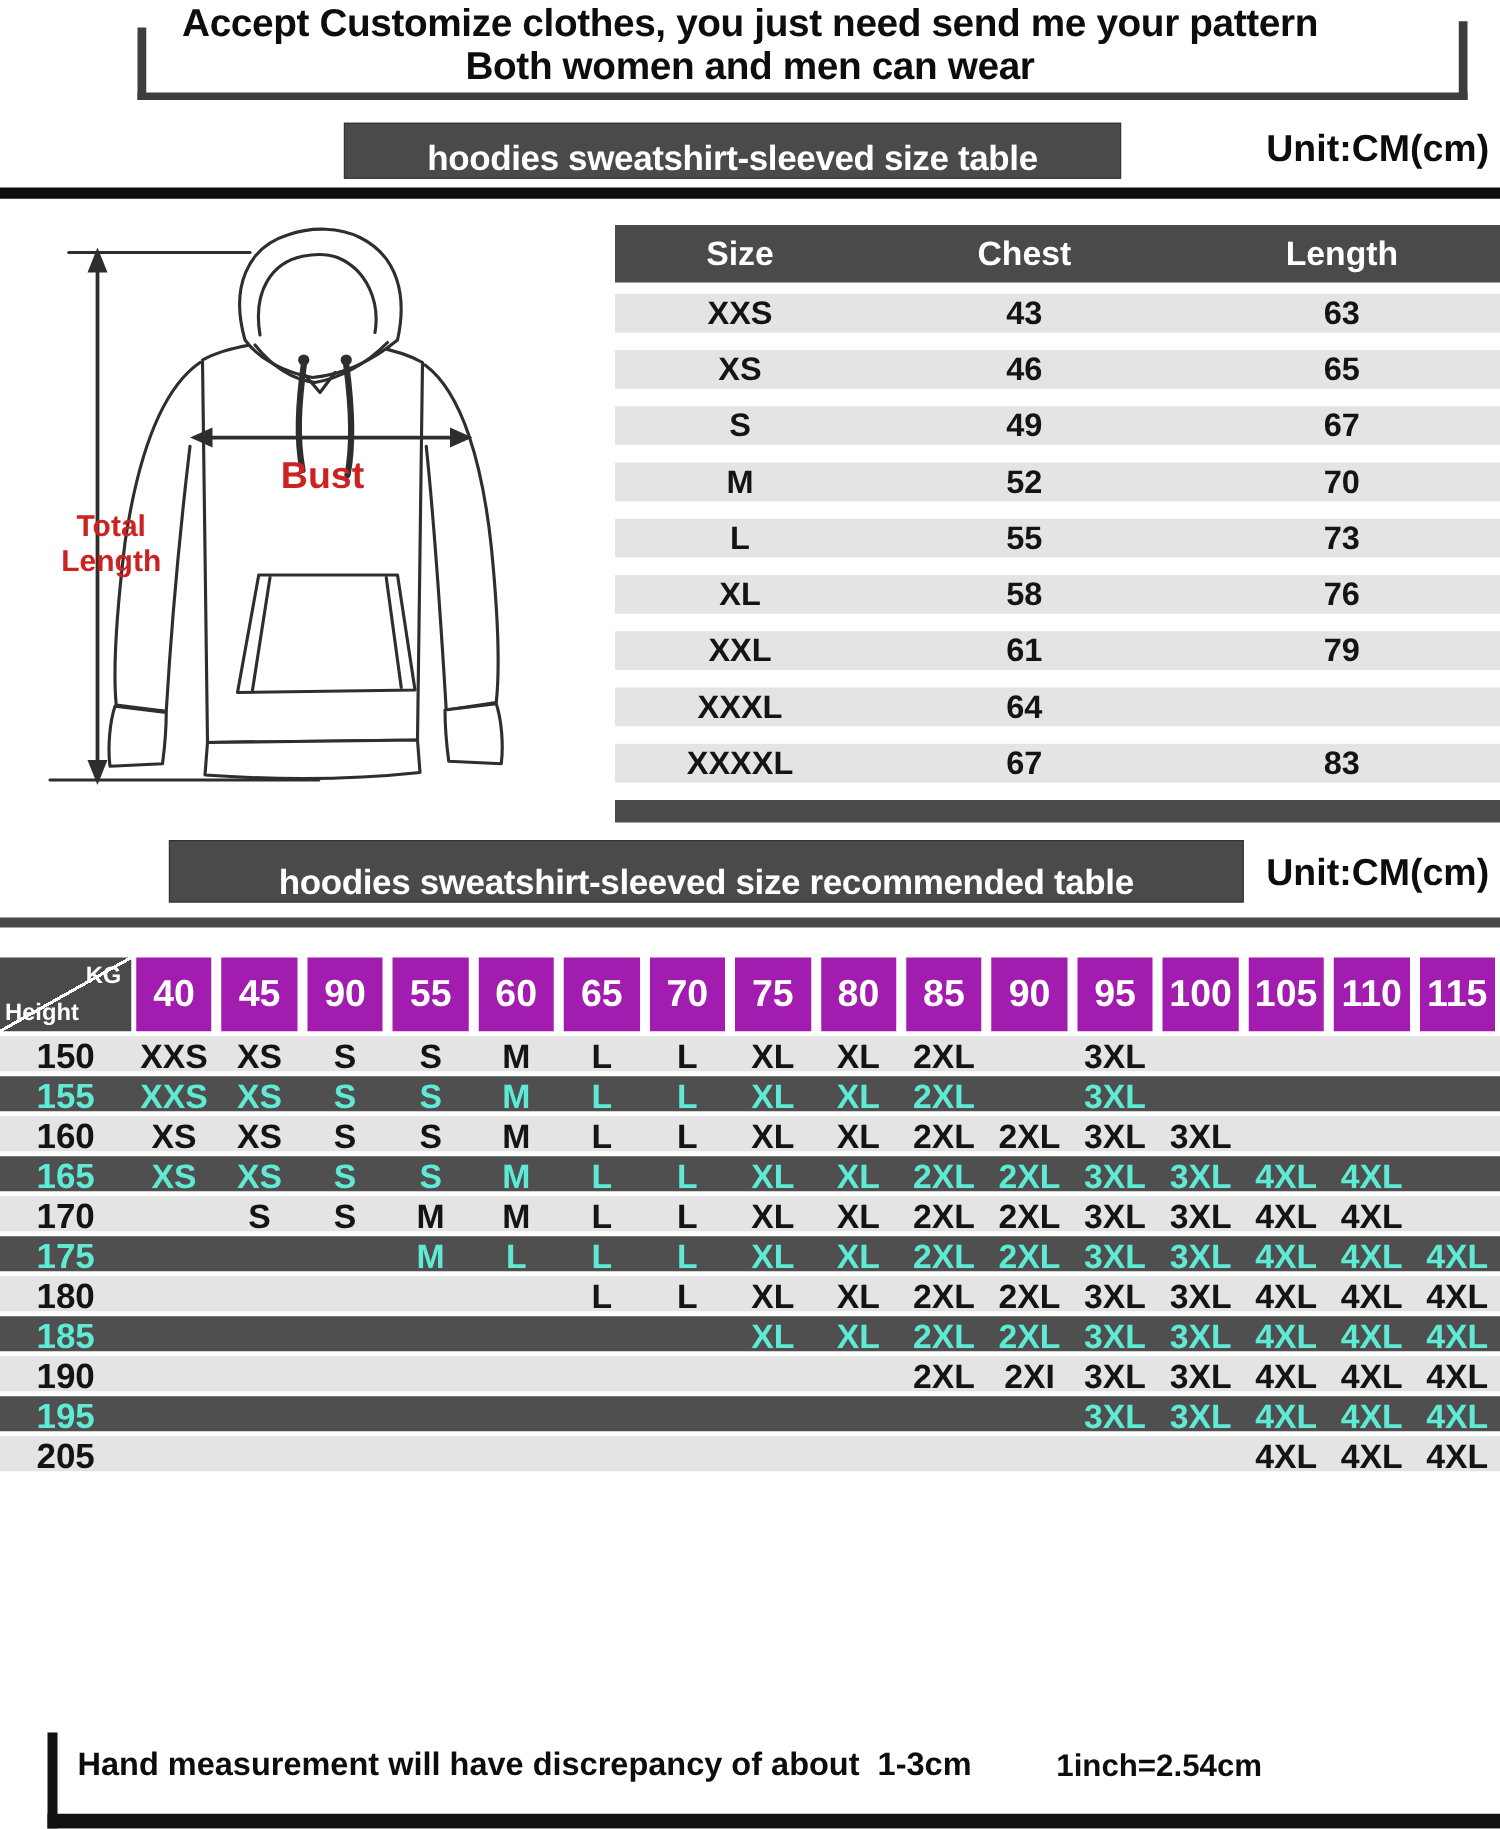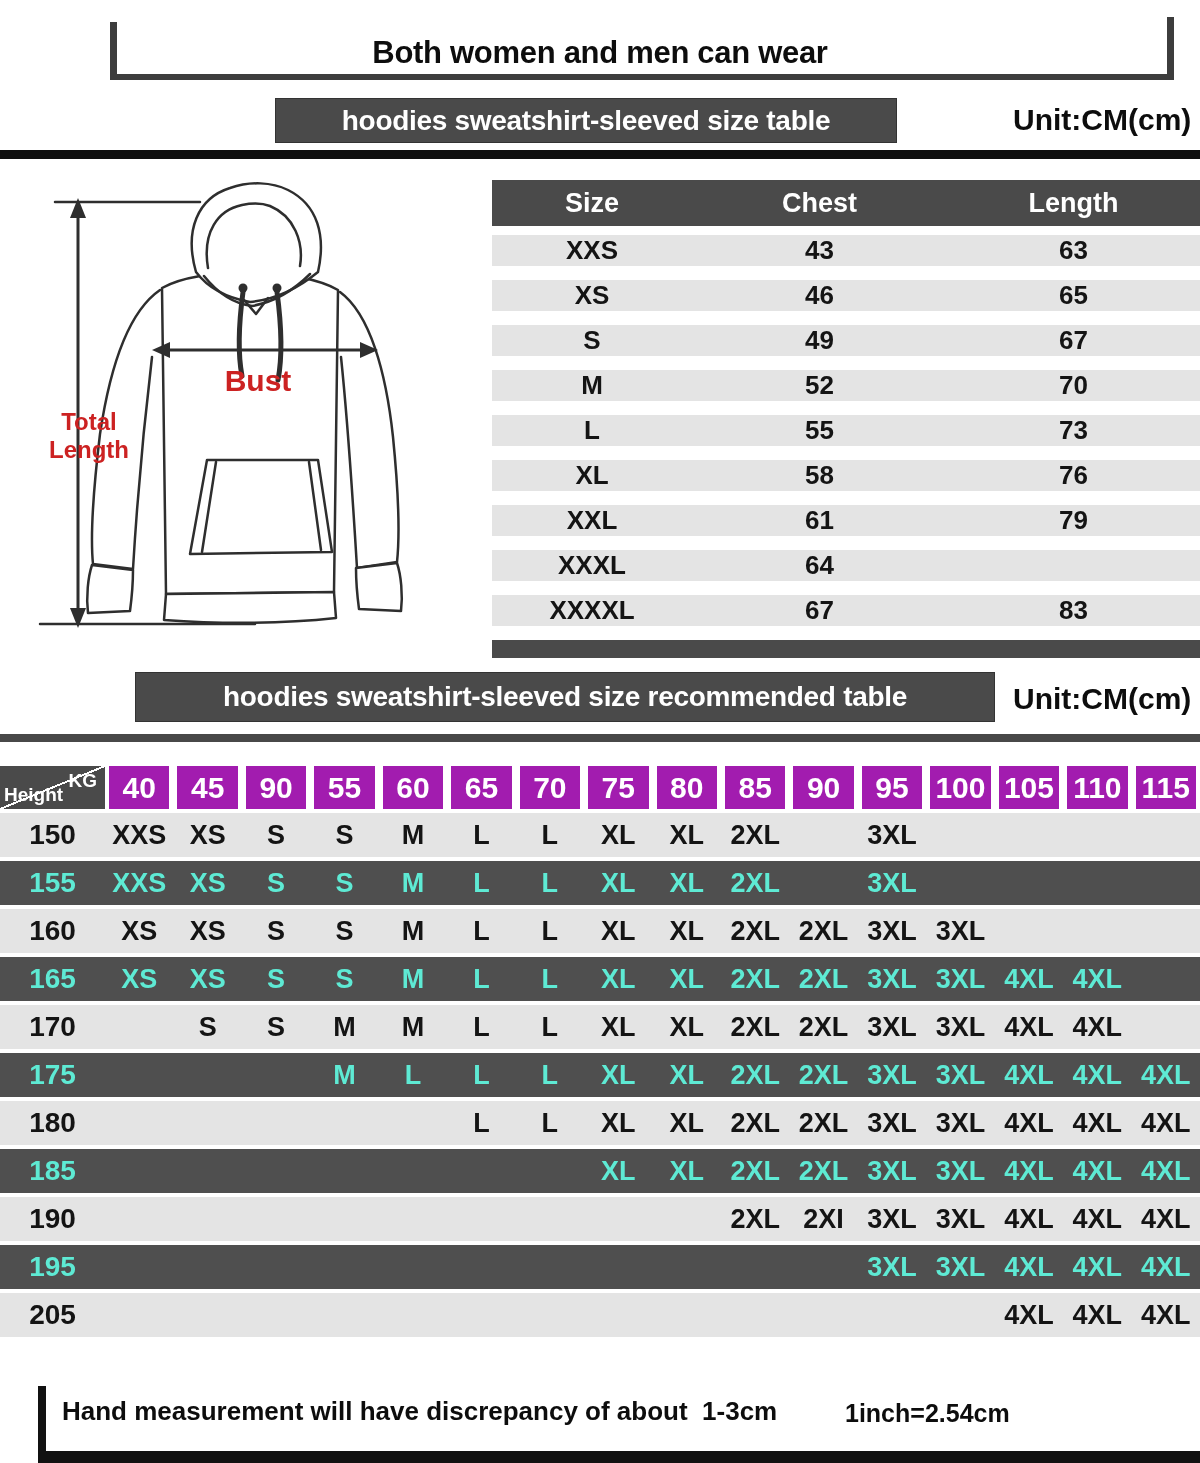--- a/index.html
+++ b/index.html
@@ -13,21 +13,21 @@
   
   .title-line { left:0; width:1200px; text-align:center; color:#0d0d0d;
                 font-size:31px; letter-spacing:-0.3px; white-space:nowrap; }
   .t1 { top:1px; }
   .t2 { top:35px; }
   .bracket-h { left:110px; top:74px; width:1064px; height:6px; background:#3d3d3d; }
   .bracket-vl { left:110px; top:22px; width:7px; height:58px; background:#3d3d3d; }
   .bracket-vr { left:1167px; top:17px; width:7px; height:63px; background:#3d3d3d; }
 
   
-  .banner { background:#4a4a4a; color:#ffffff; display:flex; align-items:center;
+  .banner { background:#4a4a4a; color:#ffffff; display:flex; align-items:flex-end;
             justify-content:center; font-size:28px; letter-spacing:-0.3px;
             box-shadow:0 0 0 1px #333 inset; }
   .banner1 { left:275px; top:98px; width:622px; height:45px; }
   .banner2 { left:135px; top:672px; width:860px; height:50px; }
   .unit { color:#0d0d0d; font-size:30px; white-space:nowrap; }
   .unit1 { left:1013px; top:103px; }
   .unit2 { left:1013px; top:682px; }
   .divider-black { left:0; top:150px; width:1200px; height:9px; background:#0f0f0f; }
   .divider-gray  { left:0; top:734px; width:1200px; height:8px; background:#484848; }
 
@@ -35,46 +35,47 @@
   #size-table { left:492px; top:180px; width:708px; }
   .st-grid { display:grid; grid-template-columns:200px 255px 253px; align-items:center;
              text-align:center; }
   .st-header { background:#4a4a4a; height:46px; color:#fff; font-size:27px; margin-bottom:9px; }
   .st-row { background:#e4e4e4; height:31px; color:#141414; font-size:26px; margin-bottom:14px; }
   .st-footer { height:18px; background:#4a4a4a; margin-top:1px; }
 
   
   #rec-table { left:0; top:766px; width:1200px; }
   .rt-grid { display:grid; grid-template-columns:105px repeat(16, 1fr); align-items:center; }
-  .rt-hrow { height:43px; margin-bottom:4px; }
+  .rt-hrow { height:59px; margin-bottom:4px; }
   .rt-hcell { background:#a21caf; color:#fff; font-size:30px; height:100%;
               margin:0 4px; display:flex; align-items:center; justify-content:center; }
   .rt-corner { position:relative; height:100%; color:#fff; font-size:19px;
     background:linear-gradient(to bottom right, #4a4a4a 48.8%, #ffffff 48.8% 51.2%, #4a4a4a 51.2%); }
   .rt-corner .kg { position:absolute; top:4px; right:8px; }
   .rt-corner .ht { position:absolute; bottom:3px; left:4px; }
-  .rt-row { height:44px; margin-bottom:4px; font-size:27px; text-align:center; }
+  .rt-row { height:28px; margin-bottom:4px; font-size:27px; text-align:center; }
   .rt-row.light { background:#e4e4e4; color:#141414; }
   .rt-row.dark  { background:#4f4f4f; color:#5eead4; }
   .rt-height { font-size:28px; }
 
   
   .red-label { color:#cc2222; text-align:center; }
 
   
   .f-vbar { left:38px; top:1386px; width:8px; height:77px; background:#111; }
   .f-hbar { left:38px; top:1451px; width:1162px; height:12px; background:#111; }
   .f-note { left:62px; top:1396px; font-size:26px; color:#0d0d0d; white-space:pre; }
   .f-conv { left:845px; top:1399px; font-size:25px; color:#0d0d0d; }
 </style>
 </head>
 <body>
 
 <div class="page">
 
+  <div class="abs title-line t1">Accept Customize clothes, you just need send me your pattern</div>
   <div class="abs title-line t2">Both women and men can wear</div>
   <div class="abs bracket-vl"></div>
   <div class="abs bracket-h"></div>
   <div class="abs bracket-vr"></div>
 
   <div class="abs banner banner1">
     <span>hoodies sweatshirt-sleeved size  table</span>
   </div>
   <div class="abs unit unit1">Unit:CM(cm)</div>
   <div class="abs divider-black"></div>

